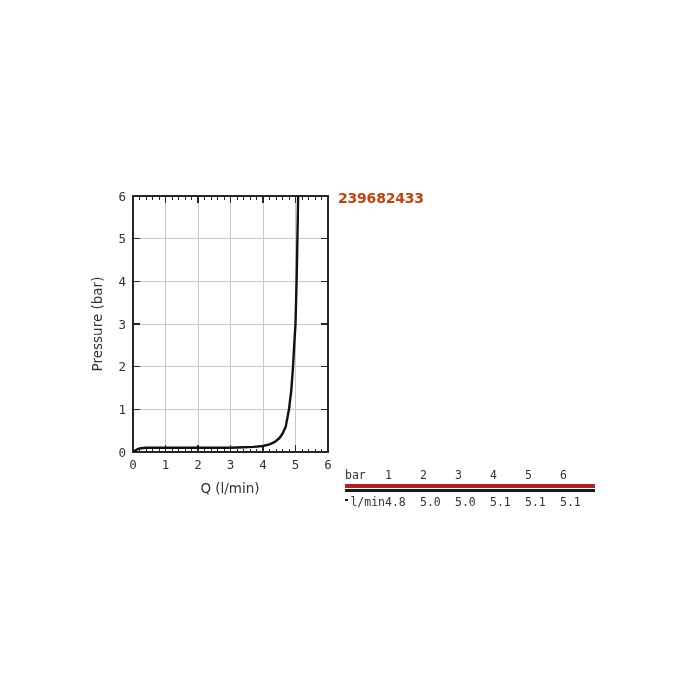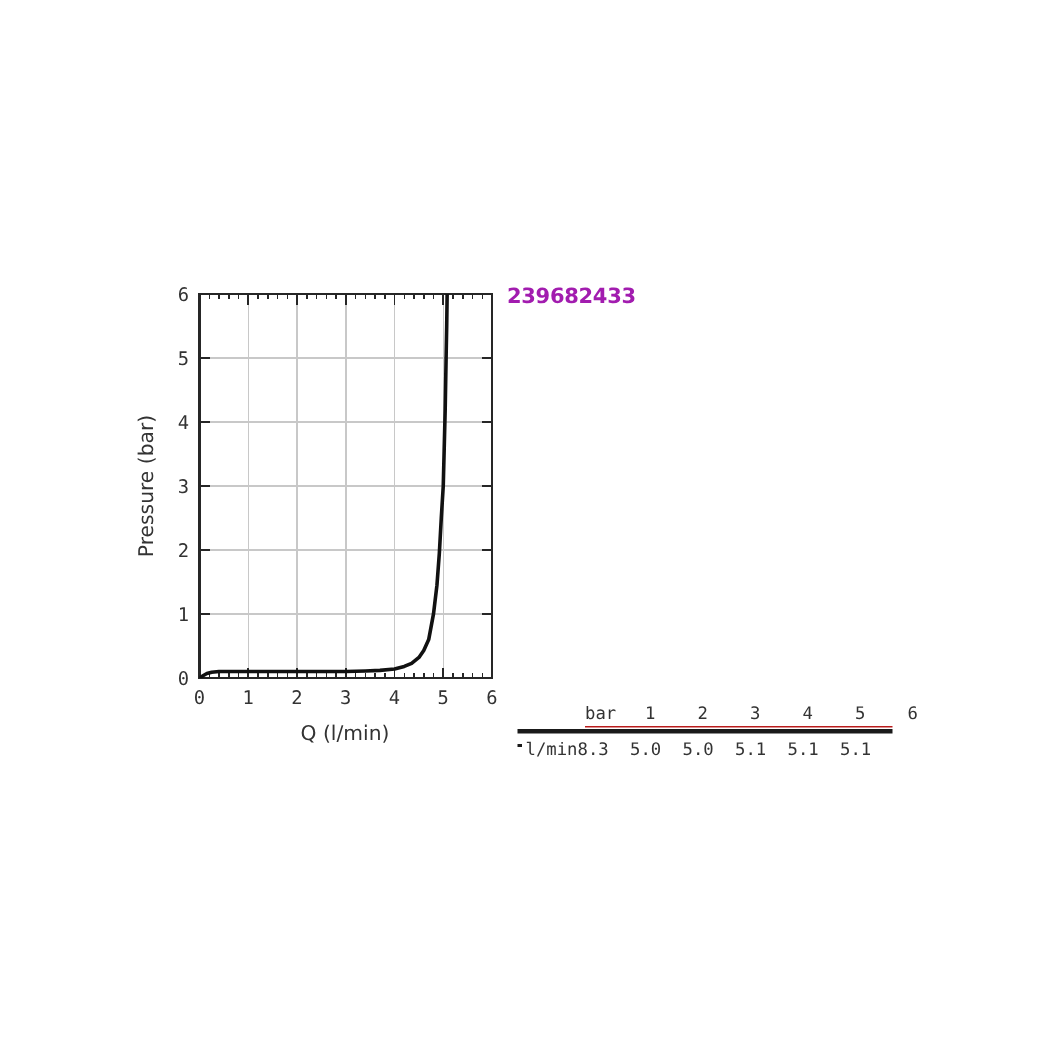--- a/index.html
+++ b/index.html
@@ -5,36 +5,36 @@
   html,body{margin:0;padding:0;background:#ffffff;}
   .stage{
     position:relative;width:700px;height:700px;background:#ffffff;overflow:hidden;
     font-family:"DejaVu Sans",sans-serif;
   }
   svg text{font-family:"DejaVu Sans Mono",monospace;font-size:12.5px;fill:#333333;}
   svg text.axis-title{font-family:"DejaVu Sans",sans-serif;font-size:13.5px;fill:#333333;}
   .chart-title{
     position:absolute;left:338px;top:190px;
     font-family:"DejaVu Sans",sans-serif;font-weight:700;font-size:14px;
-    letter-spacing:-0.2px;color:#a21caf;
+    letter-spacing:-0.2px;color:#c2410c;
   }
   .legend{
     position:absolute;left:338px;top:221px;
     display:flex;align-items:center;gap:6px;
   }
   .legend-dash{width:11px;height:2.5px;background:#1a1a1a;flex:0 0 auto;}
   .legend-label{
     font-family:"DejaVu Sans Mono",monospace;font-size:12.5px;color:#333333;white-space:nowrap;
   }
   .spec-table{
     position:absolute;left:345px;top:468px;width:250px;
     font-family:"DejaVu Sans Mono",monospace;font-size:11.5px;color:#333333;
   }
   .spec-row{display:grid;grid-template-columns:40px repeat(6,35px);align-items:start;}
-  .spec-row.head{padding-bottom:2px;border-bottom:1px solid #b91c1c;margin-left:45px;}
+  .spec-row.head{padding-bottom:2px;border-bottom:4px solid #b91c1c;}
   .spec-divider{height:2.5px;background:#1a1a1a;margin-top:1px;}
   .spec-row.vals{margin-top:3px;}
   .spec-cell{white-space:nowrap;}
   .marker-cell{display:flex;flex-direction:row;gap:2px;text-align:right;}
   .marker-cell .series-dash{width:11px;height:2.5px;background:#1a1a1a;margin-top:4px;}
 </style>
 </head>
 <body>
 
 <div class="stage">
@@ -171,21 +171,21 @@
       <span class="spec-cell">4</span>
       <span class="spec-cell">5</span>
       <span class="spec-cell">6</span>
     </div>
     <div class="spec-divider"></div>
     <div class="spec-row vals">
       <span class="spec-cell marker-cell">
         <span class="series-dash"></span>
         <span>l/min</span>
       </span>
-      <span class="spec-cell">8.3</span>
+      <span class="spec-cell">4.8</span>
       <span class="spec-cell">5.0</span>
       <span class="spec-cell">5.0</span>
       <span class="spec-cell">5.1</span>
       <span class="spec-cell">5.1</span>
       <span class="spec-cell">5.1</span>
     </div>
   </div>
 
 </div>
 

